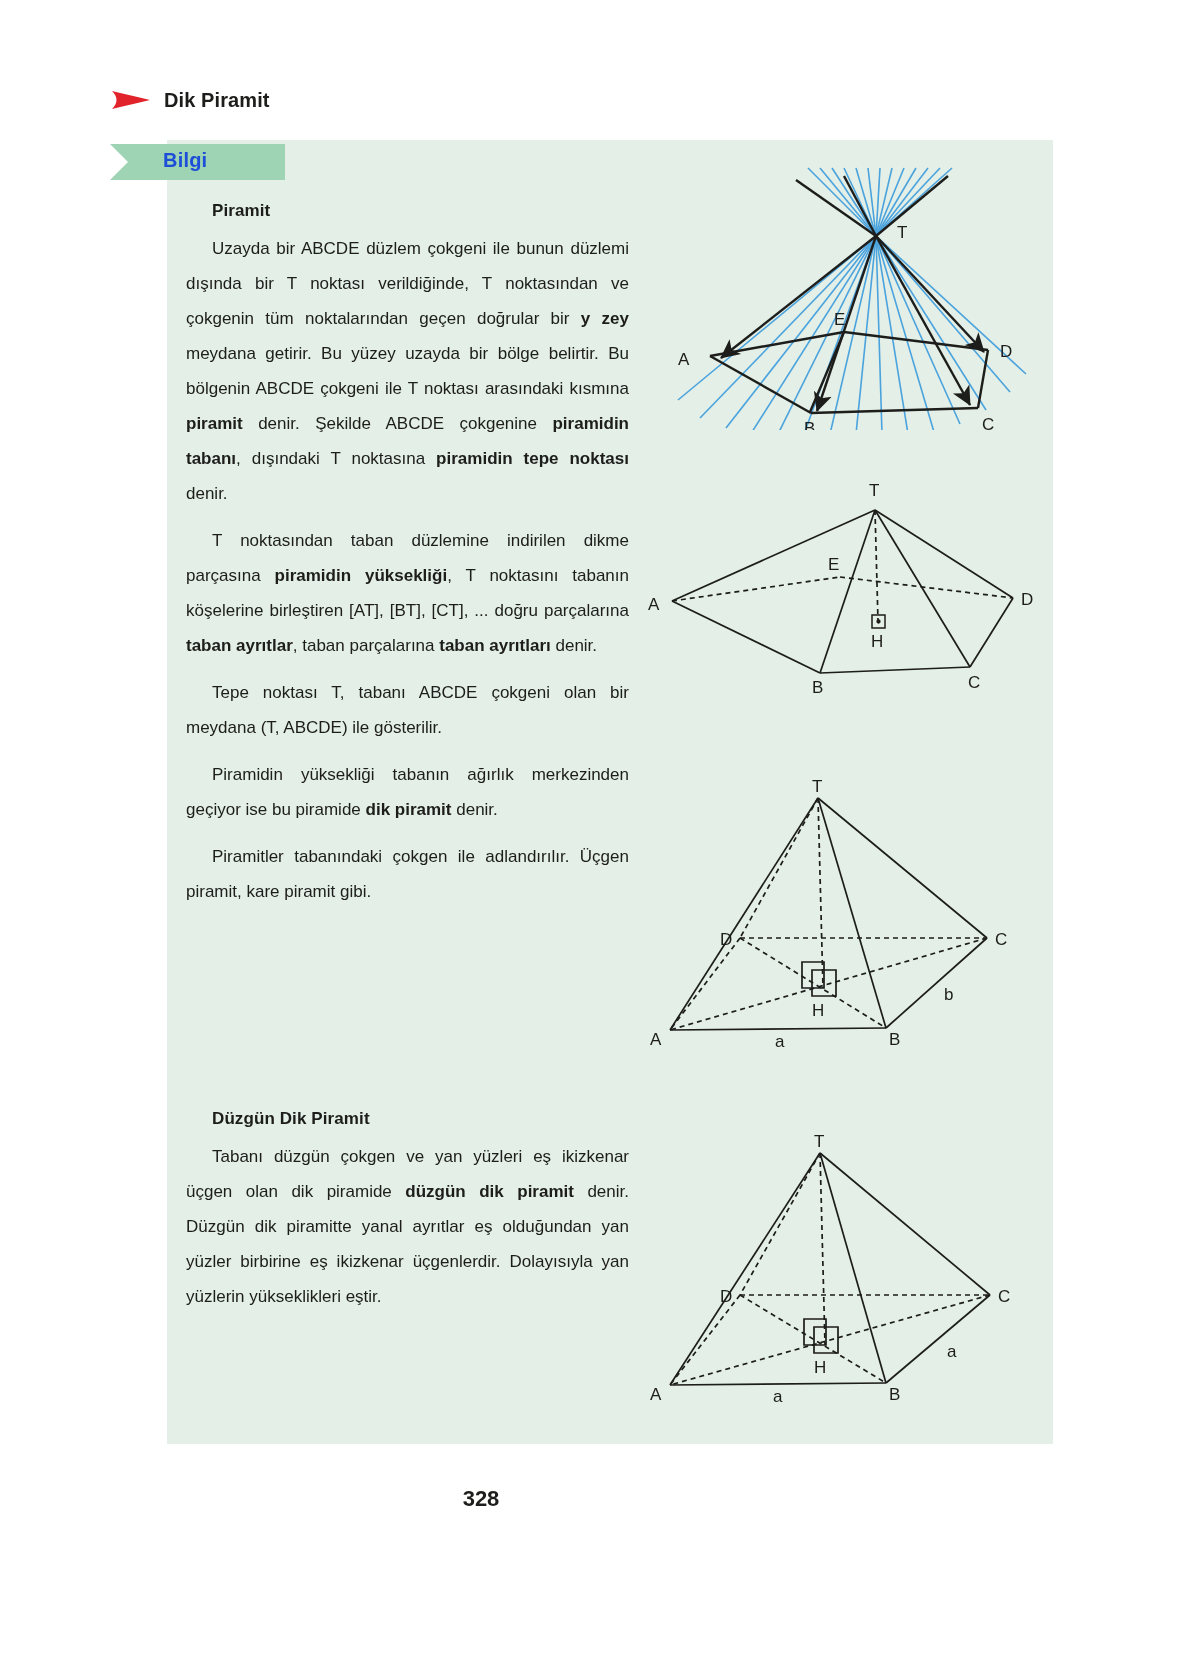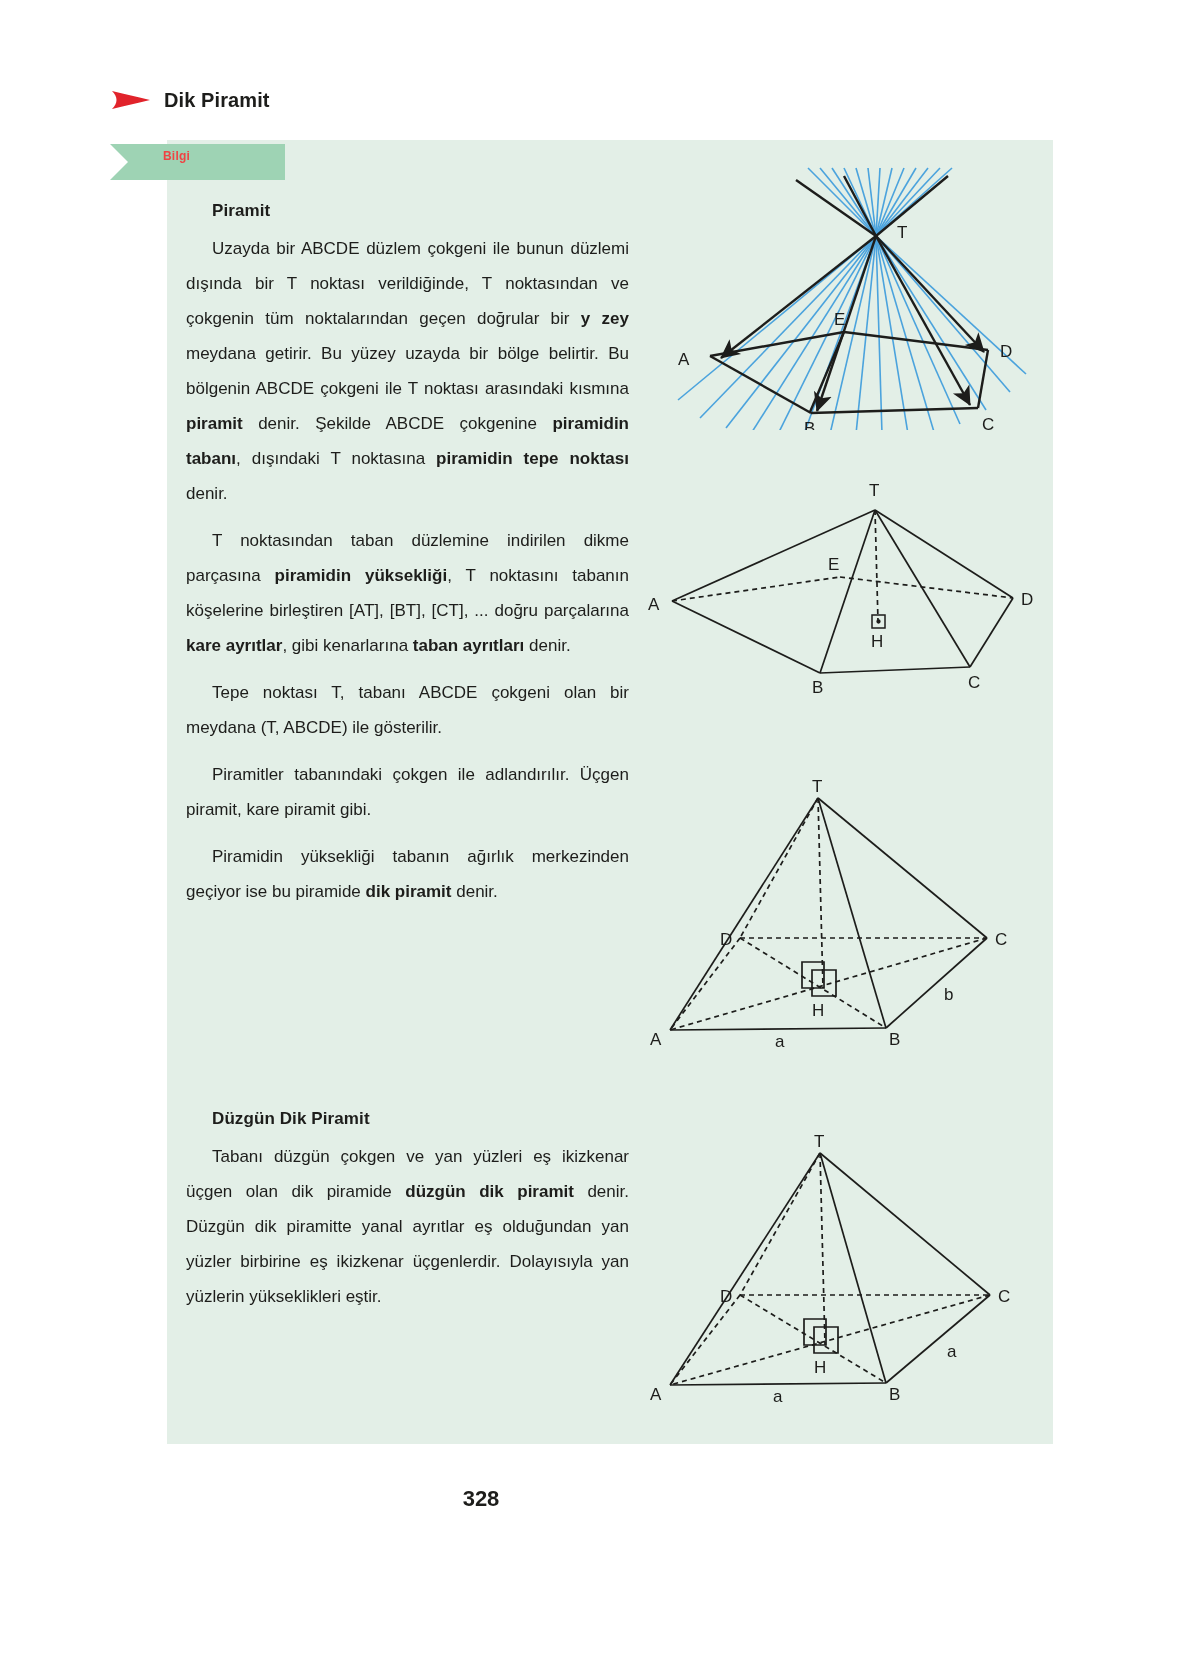--- a/index.html
+++ b/index.html
@@ -52,23 +52,23 @@
     left: 110px;
     top: 144px;
     width: 175px;
     height: 36px;
   }
   #bilgi-tab svg { display:block; }
   #bilgi-label {
     position: absolute;
     left: 163px;
     top: 149px;
-    font-size: 12px;
+    font-size: 20px;
     font-weight: bold;
-    color: #ef4444;
+    color: #1d4ed8;
     letter-spacing: .2px;
   }
 
   
   #text-column {
     position: absolute;
     left: 186px;
     top: 201px;
     width: 443px;
   }
@@ -133,27 +133,27 @@
   </svg>
 </div>
 <div id="bilgi-label">Bilgi</div>
 
 <div id="text-column">
 
   <h3 class="sub-heading">Piramit</h3>
 
   <p class="para"><span>Uzayda bir ABCDE düzlem çokgeni ile bunun düzlemi dışında bir T noktası verildiğinde, T noktasından ve çokgenin tüm noktalarından geçen doğrular bir </span><b>y zey</b><span> meydana getirir. Bu yüzey uzayda bir bölge belirtir. Bu bölgenin ABCDE çokgeni ile T noktası arasındaki kısmına </span><b>piramit</b><span> denir. Şekilde ABCDE çokgenine </span><b>piramidin tabanı</b><span>, dışındaki T noktasına </span><b>piramidin tepe noktası</b><span> denir.</span></p>
 
-  <p class="para"><span>T noktasından taban düzlemine indirilen dikme parçasına </span><b>piramidin yüksekliği</b><span>, T noktasını tabanın köşelerine birleştiren [AT], [BT], [CT], ... doğru parçalarına </span><b>kare ayrıtlar</b><span>, gibi kenarlarına </span><b>taban ayrıtları</b><span> denir.</span></p>
+  <p class="para"><span>T noktasından taban düzlemine indirilen dikme parçasına </span><b>piramidin yüksekliği</b><span>, T noktasını tabanın köşelerine birleştiren [AT], [BT], [CT], ... doğru parçalarına </span><b>taban ayrıtlar</b><span>, taban parçalarına </span><b>taban ayrıtları</b><span> denir.</span></p>
 
   <p class="para">Tepe noktası T, tabanı ABCDE çokgeni olan bir meydana (T, ABCDE) ile gösterilir.</p>
 
+  <p class="para"><span>Piramidin yüksekliği tabanın ağırlık merkezinden geçiyor ise bu piramide </span><b>dik piramit</b><span> denir.</span></p>
+
   <p class="para">Piramitler tabanındaki çokgen ile adlandırılır. Üçgen piramit, kare piramit gibi.</p>
-
-  <p class="para"><span>Piramidin yüksekliği tabanın ağırlık merkezinden geçiyor ise bu piramide </span><b>dik piramit</b><span> denir.</span></p>
 
   <div class="spacer-block"></div>
 
   <h3 class="sub-heading">Düzgün Dik Piramit</h3>
 
   <p class="para"><span>Tabanı düzgün çokgen ve yan yüzleri eş ikizkenar üçgen olan dik piramide </span><b>düzgün dik piramit</b><span> denir. Düzgün dik piramitte yanal ayrıtlar eş olduğundan yan yüzler birbirine eş ikizkenar üçgenlerdir. Dolayısıyla yan yüzlerin yükseklikleri eştir.</span></p>
 
 </div>
 
 <div class="figure" id="figure-1">

